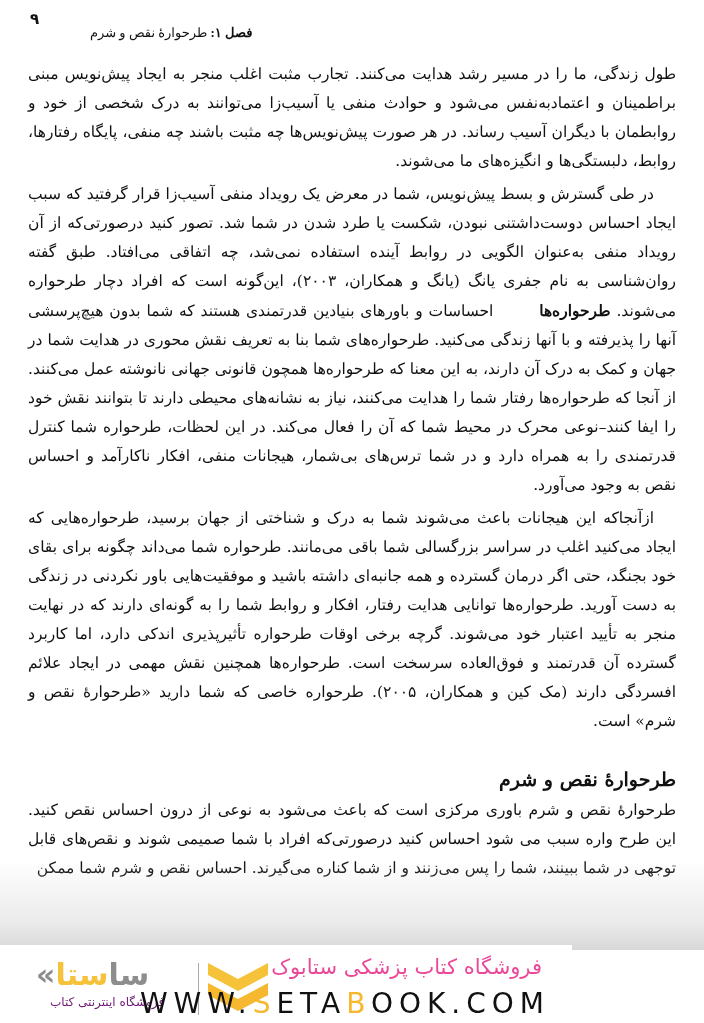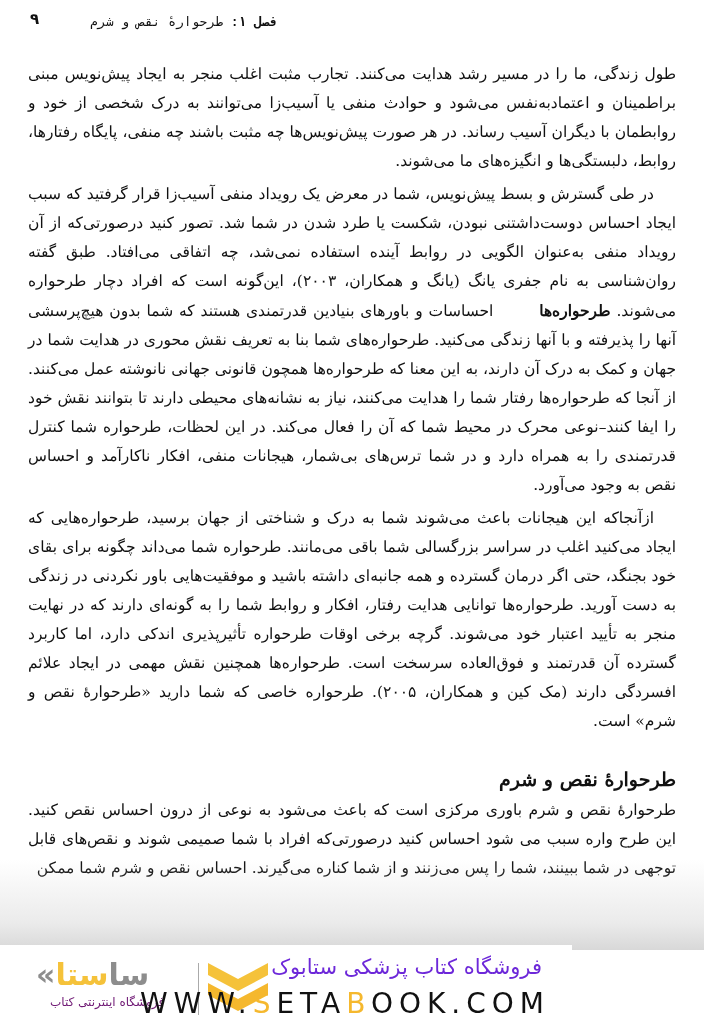--- a/index.html
+++ b/index.html
@@ -1,31 +1,31 @@
 <!DOCTYPE html>
 <html><head>
 <meta charset="utf-8">
 <style>
   html, body { margin:0; padding:0; }
   body { width:704px; height:1023px; background:#ffffff; position:relative; overflow:hidden;
          font-family:"DejaVu Serif", serif; color:#111; }
   .header { position:absolute; top:6px; left:0; width:704px; height:30px; }
   .page-num { position:absolute; left:30px; top:4px; font-weight:bold; font-size:15px; font-family:"DejaVu Sans", sans-serif; }
-  .chapter { position:absolute; left:90px; top:8px; direction:rtl; font-size:13px; font-family:Liberation Mono, monospace; }
+  .chapter { position:absolute; left:90px; top:19px; direction:rtl; font-size:13px; font-family:Liberation Serif, serif; }
   .chapter b { font-weight:bold; }
   .content { position:absolute; top:60px; left:28px; width:648px; direction:rtl; text-align:justify;
              font-size:15.5px; line-height:29px; }
   .content p { margin:0 0 4px 0; text-align-last:right; }
   .content p.indent { text-indent:22px; }
   .content strong { font-weight:bold;margin-left:40px; }
   h2.section { margin:26px 0 0 0; font-size:19px; font-weight:bold; line-height:34px; text-align:right; }
   .fade { position:absolute; left:0; top:860px; width:704px; height:90px;
           background:linear-gradient(to bottom, rgba(255,255,255,0) 0%, rgba(210,210,210,0.45) 70%, rgba(190,190,190,0.6) 100%); pointer-events:none; }
   .footer { position:absolute; left:0; top:945px; width:572px; height:78px; background:#ffffff; }
-  .store-fa { position:absolute; right:30px; top:10px; direction:rtl; font-family:"DejaVu Sans", sans-serif; font-size:21px; color:#6d28d9; }
+  .store-fa { position:absolute; right:30px; top:10px; direction:rtl; font-family:"DejaVu Sans", sans-serif; font-size:21px; color:#ec4899; }
   .store-url { position:absolute; right:22px; top:42px; font-family:"DejaVu Sans", sans-serif; font-size:28px; letter-spacing:6px; color:#111; }
   .store-url .hl { color:#f5b82e; }
   .logo { position:absolute; left:30px; top:8px; width:240px; height:65px; }
   .logo-mark { position:absolute; left:178px; top:6px; width:60px; height:56px; }
   .logo-divider { position:absolute; left:168px; top:10px; width:1px; height:52px; background:#aaa; }
   .logo-word { position:absolute; left:6px; top:4px; font-family:"DejaVu Sans", sans-serif; font-size:30px; font-weight:bold; }
   .logo-word .g { color:#8d8d8d; }
   .logo-word .y { color:#f5c23a; }
   .logo-sub { position:absolute; left:20px; top:42px; direction:rtl; font-family:"DejaVu Sans", sans-serif; font-size:12px; color:#701a75; }
 </style>

